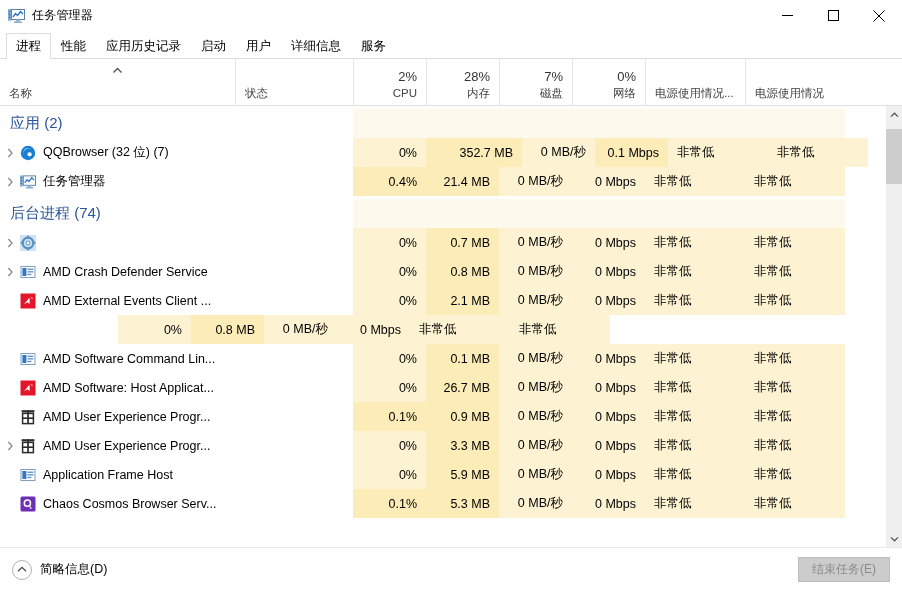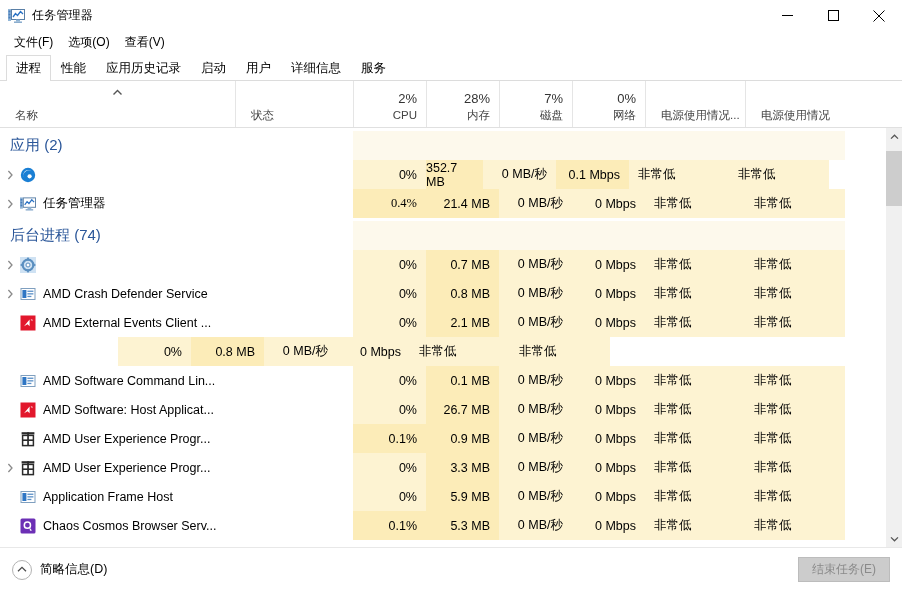--- a/index.html
+++ b/index.html
@@ -139,21 +139,21 @@
     margin-bottom: 1px;
   }
   .col .cname {
     font-size: 11.5px;
     color: #444444;
     line-height: 14px;
     white-space: nowrap;
     overflow: hidden;
   }
   .col.num .pct, .col.num .cname { text-align: right; padding-right: 9px; }
-  .col.txt .cname { text-align: left; padding-left: 15px; }
+  .col.txt .cname { text-align: left; padding-left: 9px; }
   .sortcaret {
     position: absolute;
     top: 8px;
     left: 0; right: 0;
     display: flex;
     justify-content: center;
   }
 
   
   .tablewrap {
@@ -340,25 +340,20 @@
       </div>
       <div class="win-btn close">
         <svg width="12" height="12" viewBox="0 0 12 12">
             <line x1="0.5" y1="0.5" x2="11.5" y2="11.5" stroke="#000" stroke-width="1"></line>
             <line x1="11.5" y1="0.5" x2="0.5" y2="11.5" stroke="#000" stroke-width="1"></line>
           </svg>
       </div>
     </div>
   </div>
 
-  <div class="menubar">
-    <div class="menu-item">文件(F)</div>
-    <div class="menu-item">选项(O)</div>
-    <div class="menu-item">查看(V)</div>
-  </div>
 
   <div class="tabstrip">
     <div class="tab active">进程</div>
     <div class="tab">性能</div>
     <div class="tab">应用历史记录</div>
     <div class="tab">启动</div>
     <div class="tab">用户</div>
     <div class="tab">详细信息</div>
     <div class="tab">服务</div>
   </div>
@@ -420,24 +415,25 @@
                 <polyline points="1.4,1 5,5 1.4,9" fill="none" stroke="#8a8a8a" stroke-width="1.3"></polyline>
               </svg>
             </span>
             <span class="picon">
               <svg width="16" height="16" viewBox="0 0 16 16">
                 <circle cx="8" cy="8" r="7.2" fill="#1a7fd4"></circle>
                 <path d="M3.6 9.8 A5.2 5.2 0 0 1 11.4 4.2 A4.2 4.2 0 0 0 5 11.6 Z" fill="#ffffff"></path>
                 <circle cx="9.6" cy="9.3" r="2.1" fill="#ffffff"></circle>
               </svg>
             </span>
-          </div>
-          <div class="cell txt h0" style="width: 118px;"></div>
-          <div class="cell num y1" style="width: 73px;">0%</div>
-          <div class="cell num y2" style="width: 57px;">352.7 MB</div>
+            <span class="pname">QQBrowser (32 位) (7)</span>
+          </div>
+          <div class="cell txt h0" style="width: 118px;"></div>
+          <div class="cell num y1" style="width: 73px;">0%</div>
+          <div class="cell num y2" style="width: 96px;">352.7 MB</div>
           <div class="cell num y1" style="width: 73px;">0 MB/秒</div>
           <div class="cell num y2" style="width: 73px;">0.1 Mbps</div>
           <div class="cell txt y1" style="width: 100px;">非常低</div>
           <div class="cell txt y1" style="width: 100px;">非常低</div>
         </div>
         <div class="row">
           <div class="cell name h0" style="width: 235px;">
             <span class="chev">
               <svg width="7" height="10" viewBox="0 0 7 10">
                 <polyline points="1.4,1 5,5 1.4,9" fill="none" stroke="#8a8a8a" stroke-width="1.3"></polyline>
@@ -451,21 +447,21 @@
                 <rect x="0.5" y="8.5" width="2" height="2" fill="#4a7ebb"></rect>
                 <rect x="3.5" y="1.5" width="13" height="10" fill="#ffffff" stroke="#5a7fa6" stroke-width="1"></rect>
                 <polyline points="5,9 7.5,5.5 9.5,7.5 12.5,3.5 15,6" fill="none" stroke="#2a72c4" stroke-width="1.3"></polyline>
                 <rect x="8" y="11.5" width="4" height="2" fill="#8fb3d4"></rect>
                 <rect x="6" y="13.5" width="8" height="1.4" fill="#7fa5c9"></rect>
               </svg>
             </span>
             <span class="pname">任务管理器</span>
           </div>
           <div class="cell txt h0" style="width: 118px;"></div>
-          <div class="cell num y2" style="width: 73px; font-family: Liberation Serif, serif;">0.4%</div>
+          <div class="cell num y2" style="width: 73px;">0.4%</div>
           <div class="cell num y2" style="width: 73px;">21.4 MB</div>
           <div class="cell num y1" style="width: 73px;">0 MB/秒</div>
           <div class="cell num y1" style="width: 73px;">0 Mbps</div>
           <div class="cell txt y1" style="width: 100px;">非常低</div>
           <div class="cell txt y1" style="width: 100px;">非常低</div>
         </div>
         <div class="row group">
           <div class="cell name h0" style="width: 235px;">
             <span class="grouplabel">后台进程 (74)</span>
           </div>

